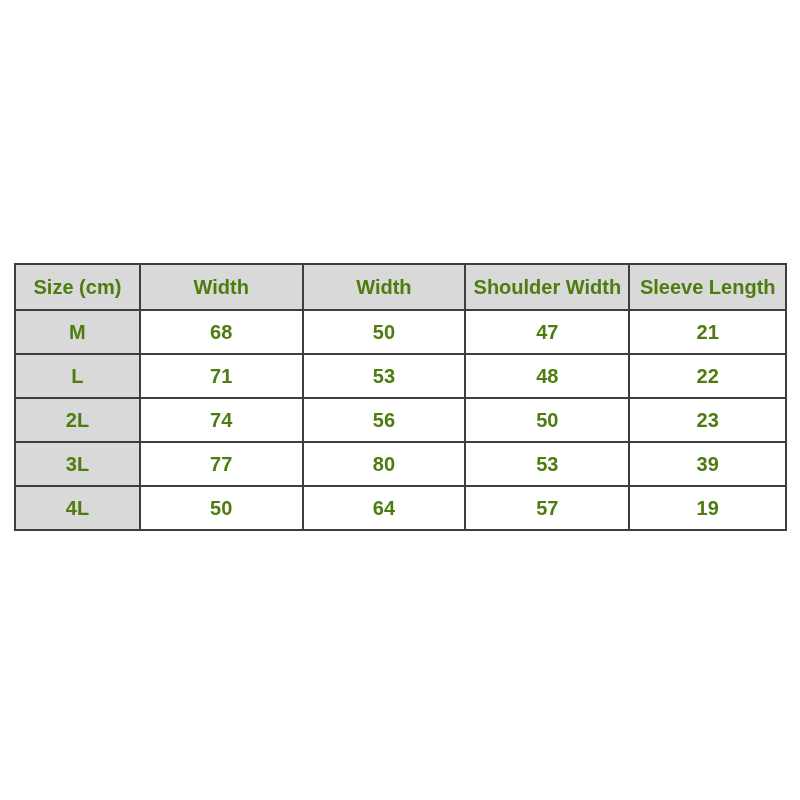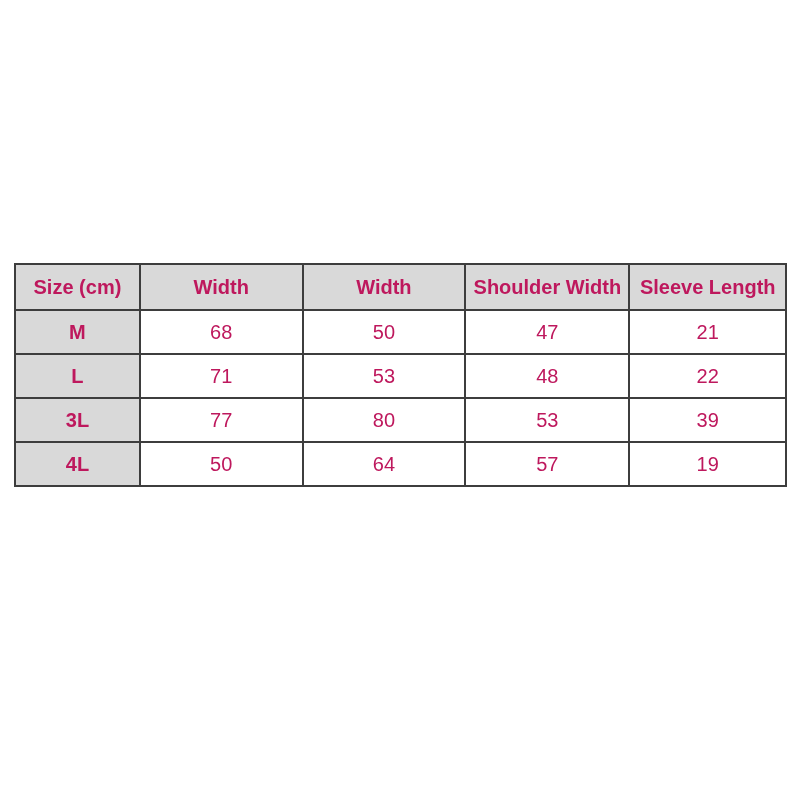--- a/index.html
+++ b/index.html
@@ -19,35 +19,35 @@
     left: 14px; top: 263px;
     width: 773px;
     border-collapse: collapse;
     table-layout: fixed;
   }
   table.size-chart th,
   table.size-chart td {
     border: 2px solid #3d3d3d;
     text-align: center;
     vertical-align: middle;
-    color: #be185d;
+    color: #4d7c0f;
     font-size: 20px;
     padding: 0 2px;
     overflow: hidden;
     white-space: nowrap;
   }
   table.size-chart th {
     height: 46px;
     background: #d9d9d9;
     font-weight: bold;
   }
   table.size-chart td {
     height: 44px;
     background: #ffffff;
-    font-weight: normal;
+    font-weight: bold;
   }
   table.size-chart td.row-label {
     background: #d9d9d9;
     font-weight: bold;
   }
 </style>
 </head>
 <body>
 
 <div class="page">
@@ -77,20 +77,27 @@
         <td>21</td>
       </tr>
       <tr>
         <td class="row-label">L</td>
         <td>71</td>
         <td>53</td>
         <td>48</td>
         <td>22</td>
       </tr>
       <tr>
+        <td class="row-label">2L</td>
+        <td>74</td>
+        <td>56</td>
+        <td>50</td>
+        <td>23</td>
+      </tr>
+      <tr>
         <td class="row-label">3L</td>
         <td>77</td>
         <td>80</td>
         <td>53</td>
         <td>39</td>
       </tr>
       <tr>
         <td class="row-label">4L</td>
         <td>50</td>
         <td>64</td>

